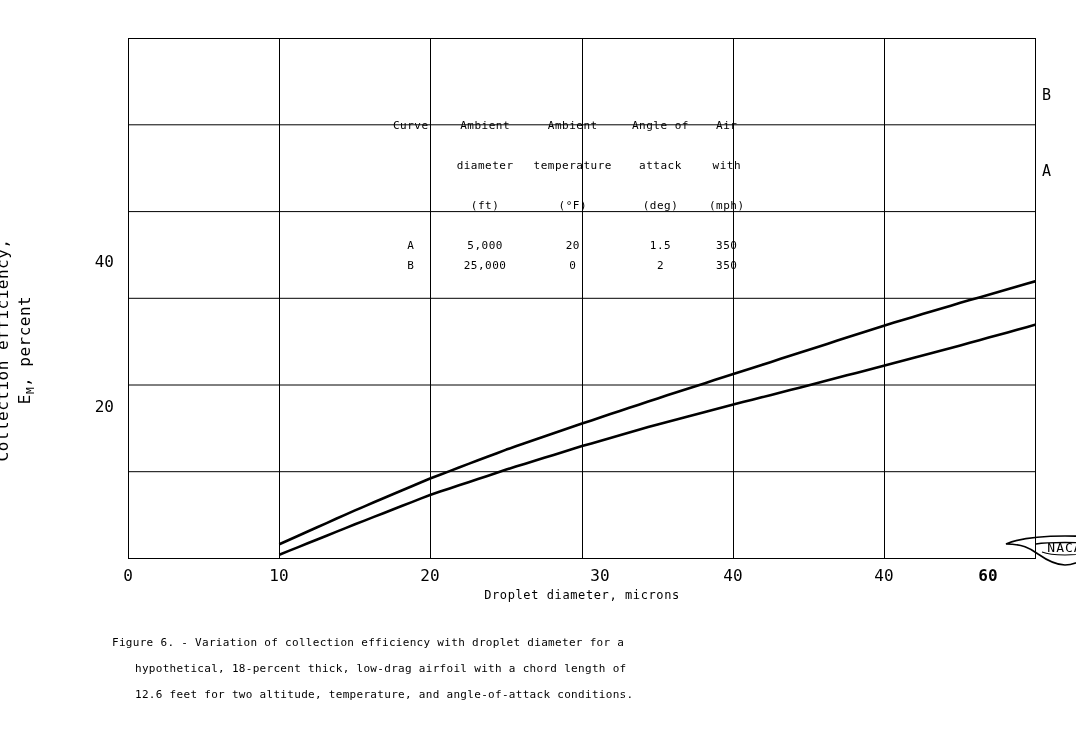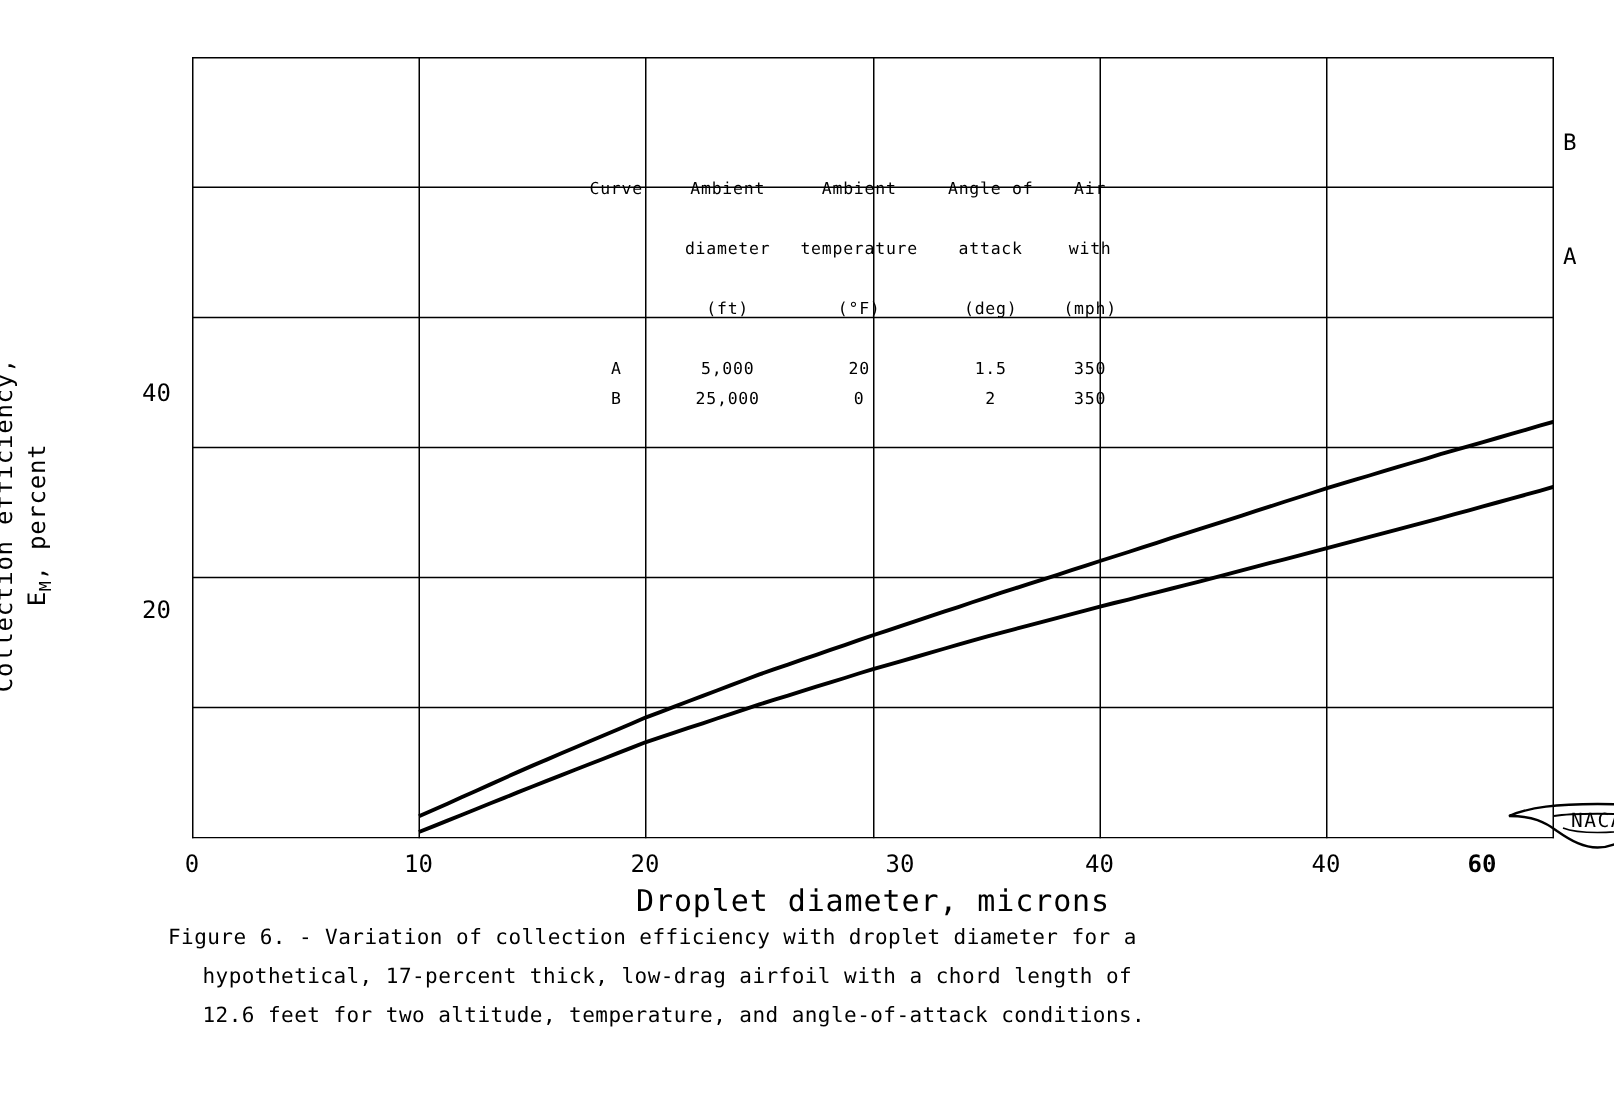--- a/index.html
+++ b/index.html
@@ -73,21 +73,21 @@
   .y-axis-label .sub {
     font-size: 11px;
     vertical-align: sub;
   }
   .x-axis-label {
     position: absolute;
     left: 128px;
     top: 588px;
     width: 908px;
     text-align: center;
-    font-size: 20px;
+    font-size: 12px;
     letter-spacing: 0.6px;
   }
   .xtick {
     position: absolute;
     top: 566px;
     font-size: 16px;
     text-align: center;
     width: 40px;
     margin-left: -20px;
   }
@@ -98,23 +98,23 @@
     text-align: right;
     font-size: 16px;
   }
   .curve-label {
     position: absolute;
     font-size: 15px;
   }
   .caption {
     position: absolute;
     left: 60px;
-    top: 612px;
+    top: 630px;
     width: 980px;
-    font-size: 14px;
+    font-size: 11px;
     line-height: 26px;
     letter-spacing: 0.3px;
   }
   .caption .l1 { padding-left: 52px; }
   .caption .l2 { padding-left: 75px; }
   .caption .l3 { padding-left: 75px; }
   .naca-logo {
     position: absolute;
     left: 876px;
     top: 492px;
@@ -239,17 +239,17 @@
         </tr>
       </tbody>
         </table>
     </div>
   </div>
 
   <div class="x-axis-label">Droplet diameter, microns</div>
 
   <div class="caption">
     <div class="l1">Figure 6. - Variation of collection efficiency with droplet diameter for a</div>
-    <div class="l2">hypothetical, 17-percent thick, low-drag airfoil with a chord length of</div>
+    <div class="l2">hypothetical, 18-percent thick, low-drag airfoil with a chord length of</div>
     <div class="l3">12.6 feet for two altitude, temperature, and angle-of-attack conditions.</div>
   </div>
 
 </div>
 
 </body></html>

